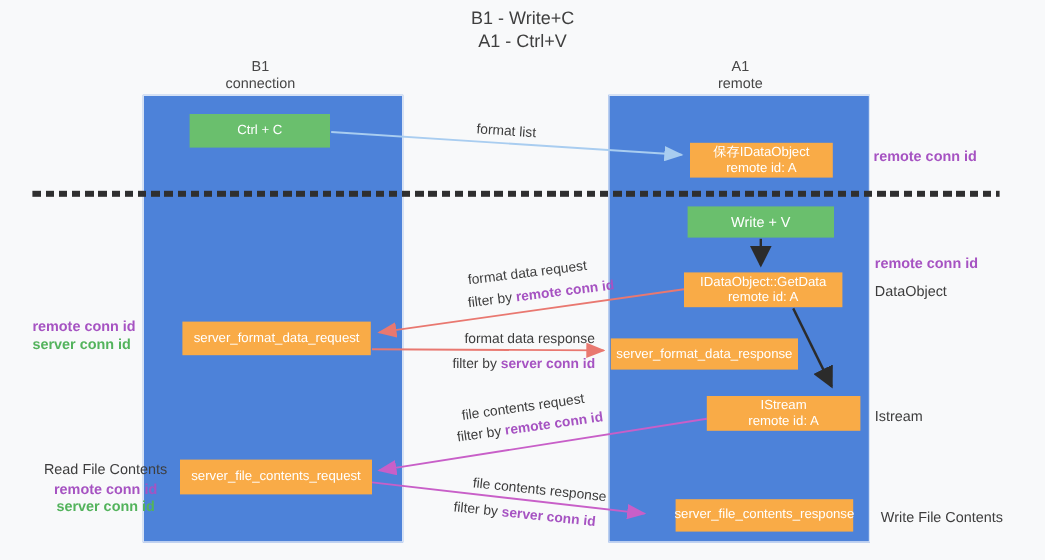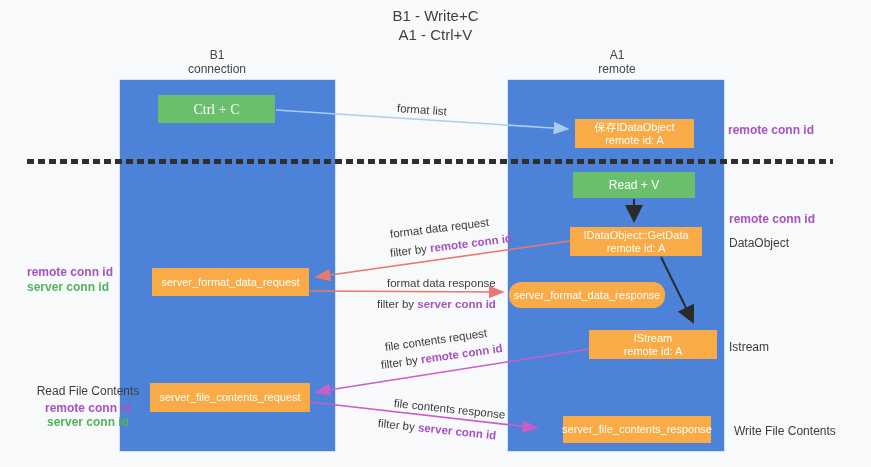--- a/index.html
+++ b/index.html
@@ -86,42 +86,42 @@
     <line class="ln-black" x1="634" y1="199" x2="634" y2="221" marker-end="url(#m-black)"></line>
     <line class="ln-black" x1="661" y1="257" x2="693" y2="322" marker-end="url(#m-black)"></line>
     <line class="ln-salmon" x1="570" y1="241" x2="316" y2="277" marker-end="url(#m-salmon)"></line>
     <line class="ln-salmon" x1="310" y1="291" x2="503" y2="292" marker-end="url(#m-salmon)"></line>
     <line class="ln-magenta" x1="589" y1="349" x2="316" y2="392" marker-end="url(#m-magenta)"></line>
     <line class="ln-magenta" x1="310" y1="402" x2="537" y2="428" marker-end="url(#m-magenta)"></line>
   </svg>
 
   <div class="dashed-line"></div>
 
-  <div class="node green" style="left:158px;top:95px;width:117px;height:28px;font-size:14px;font-family:Liberation Serif, serif;">
+  <div class="node green" style="left:158px;top:95px;width:117px;height:28px;font-size:11px;">
     <div>Ctrl + C</div>
   </div>
   <div class="node orange" style="left:152px;top:268px;width:157px;height:28px;">
     <div>server_format_data_request</div>
   </div>
   <div class="node orange" style="left:150px;top:383px;width:160px;height:29px;">
     <div>server_file_contents_request</div>
   </div>
 
   <div class="node orange" style="left:575px;top:119px;width:119px;height:29px;">
     <div>保存IDataObject</div>
     <div>remote id: A</div>
   </div>
   <div class="node green" style="left:573px;top:172px;width:122px;height:26px;font-size:12px;">
-    <div>Read + V</div>
+    <div>Write + V</div>
   </div>
   <div class="node orange" style="left:570px;top:227px;width:132px;height:29px;">
     <div>IDataObject::GetData</div>
     <div>remote id: A</div>
   </div>
-  <div class="node orange" style="left:509px;top:282px;width:156px;height:26px;border-radius:12px;">
+  <div class="node orange" style="left:509px;top:282px;width:156px;height:26px;">
     <div>server_format_data_response</div>
   </div>
   <div class="node orange" style="left:589px;top:330px;width:128px;height:29px;">
     <div>IStream</div>
     <div>remote id: A</div>
   </div>
   <div class="node orange" style="left:543px;top:416px;width:148px;height:27px;margin-left:20px;">
     <div>server_file_contents_response</div>
   </div>
 

